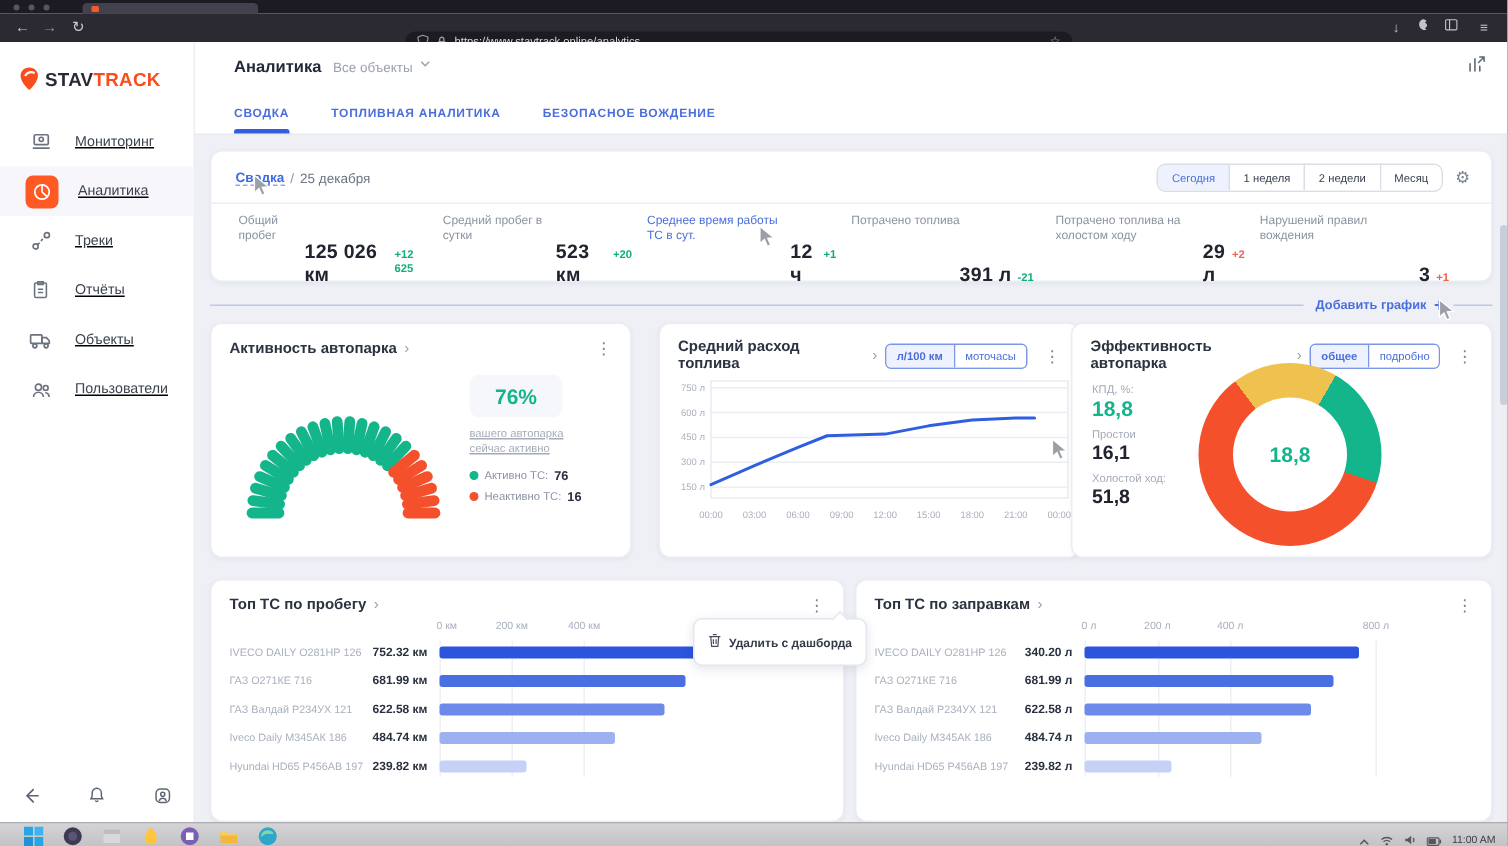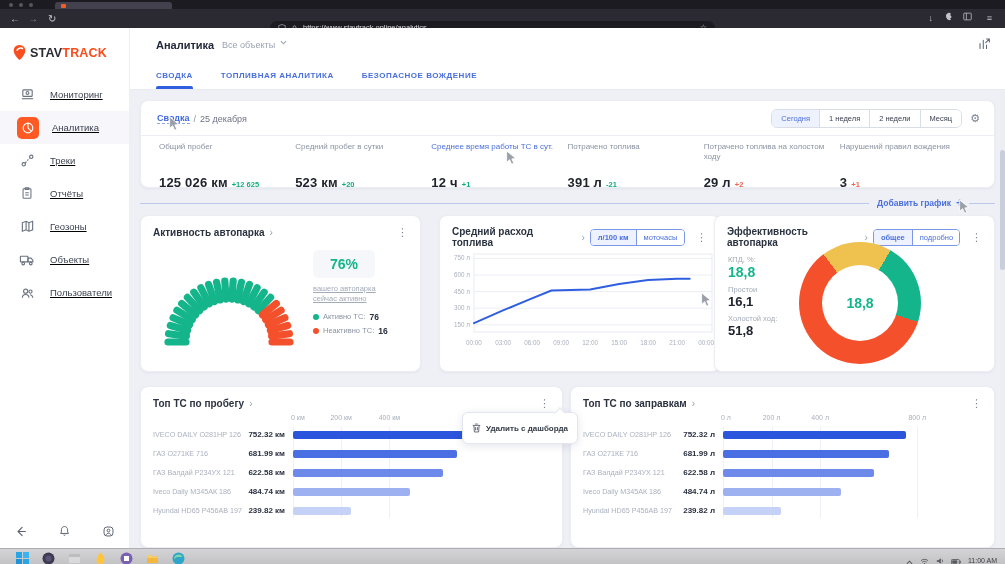--- a/index.html
+++ b/index.html
@@ -59,21 +59,21 @@
 .crumb { font-size:9px; font-weight:bold; color:#3f6ae0; border-bottom:1px dashed #8fa5ea; cursor:pointer; }
 .crumb-sep { font-size:9px; color:#8b93a2; margin:0 4px; }
 .crumb-date { font-size:9px; color:#6c7484; }
 .periods { margin-left:auto; display:flex; border:1px solid #d9dde6; border-radius:6px; overflow:hidden; }
 .period { font-size:7.5px; color:#3a4150; padding:4px 9px; border-right:1px solid #d9dde6; background:#fff; cursor:pointer; white-space:nowrap; }
 .period:last-child { border-right:none; }
 .period.active { color:#4a6fdc; background:#eef2fe; }
 .gear { font-size:11px; color:#7a8494; margin-left:8px; cursor:pointer; }
 .sum-divider { border-bottom:1px solid #eceef3; margin-top:7px; }
 .stats-row { display:flex; padding:6px 18px 0 18px; }
-.stat-col { flex:1; display:flex; flex-direction:column; height:48px; padding-right:10px; }
+.stat-col { flex:1; display:flex; height:48px; padding-right:10px; }
 .stat-label { font-size:8px; color:#8b93a2; line-height:1.25; }
 .stat-label.link { color:#4a6fdc; }
 .stat-valrow { margin-top:auto; display:flex; align-items:baseline; gap:4px; }
 .stat-value { font-size:13px; font-weight:bold; color:#20242e; letter-spacing:0.2px; }
 .stat-delta { font-size:7.5px; font-weight:bold; }
 .stat-delta.good { color:#0fae7d; }
 .stat-delta.bad { color:#ee6352; }
 
 
 .addchart { position:absolute; left:10px; right:10px; top:106px; height:14px; display:flex; align-items:center; }
@@ -222,29 +222,20 @@
             <span class="side-label">Треки</span>
           </div>
           <div class="side-item">
             <span class="side-icon">
               <svg width="14" height="15" viewBox="0 0 16 16" fill="none" stroke="currentColor" stroke-width="1.2">
                 <rect x="3.5" y="2.5" width="9" height="11" rx="1"></rect>
                 <path d="M6 1.5h4v2H6zM6 7.2h4M6 9.7h4"></path>
               </svg>
             </span>
             <span class="side-label">Отчёты</span>
-          </div>
-          <div class="side-item">
-            <span class="side-icon">
-              <svg width="15" height="15" viewBox="0 0 16 16" fill="none" stroke="currentColor" stroke-width="1.2">
-                <path d="M2.5 4l4-1.5 3 1.5 4-1.5v9l-4 1.5-3-1.5-4 1.5z"></path>
-                <path d="M6.5 2.5v9M9.5 4v9"></path>
-              </svg>
-            </span>
-            <span class="side-label">Геозоны</span>
           </div>
           <div class="side-item">
             <span class="side-icon">
               <svg width="16" height="14" viewBox="0 0 17 14" fill="none" stroke="currentColor" stroke-width="1.2">
                 <rect x="1.5" y="3" width="8" height="6" rx="0.5"></rect>
                 <path d="M9.5 5h3.2l2 2.2V9h-5.2z"></path>
                 <circle cx="4.5" cy="10.8" r="1.4"></circle>
                 <circle cx="12.5" cy="10.8" r="1.4"></circle>
               </svg>
             </span>
@@ -544,21 +535,21 @@
                 <span class="bar-gridline" style="left: 76.1905%;"></span>
               </div>
               <div class="bar-ticks">
                 <span class="bar-tick first" style="left: 0%;">0 л</span>
                 <span class="bar-tick" style="left: 19.0476%;">200 л</span>
                 <span class="bar-tick" style="left: 38.0952%;">400 л</span>
                 <span class="bar-tick" style="left: 76.1905%;">800 л</span>
               </div>
               <div class="bar-row">
                 <span class="bar-name">IVECO DAILY О281НР 126</span>
-                <span class="bar-val">752.32 л</span>
+                <span class="bar-val">340.20 л</span>
                 <div class="bar-track">
                   <div class="bar-fill" style="width: 71.6495%; background: rgb(43, 85, 220);"></div>
                 </div>
               </div>
               <div class="bar-row">
                 <span class="bar-name">ГАЗ О271КЕ 716</span>
                 <span class="bar-val">681.99 л</span>
                 <div class="bar-track">
                   <div class="bar-fill" style="width: 64.9514%; background: rgb(74, 111, 226);"></div>
                 </div>

